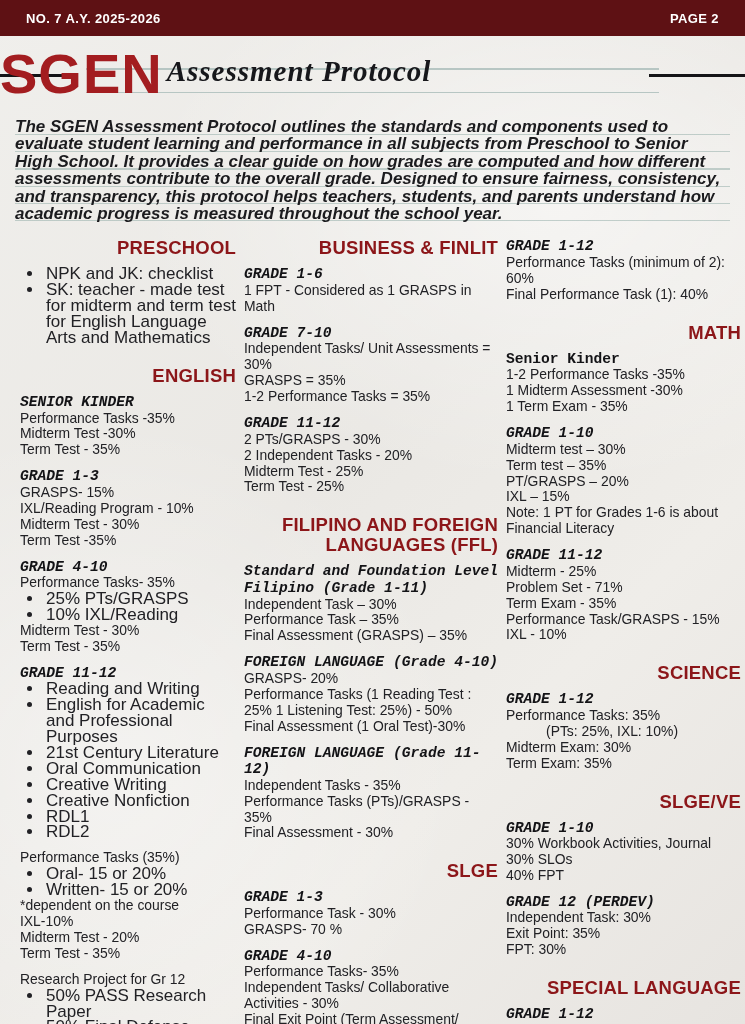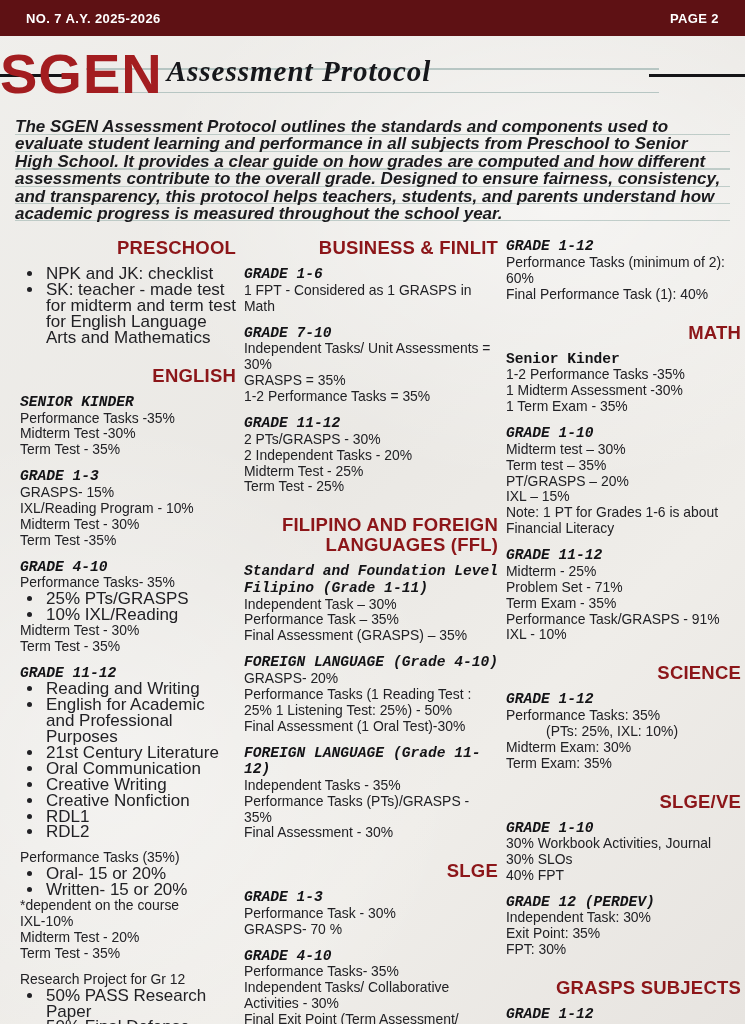--- a/index.html
+++ b/index.html
@@ -250,21 +250,21 @@
             <div class="tline">Term test – 35%</div>
             <div class="tline">PT/GRASPS – 20%</div>
             <div class="tline">IXL – 15%</div>
             <div class="tline">Note: 1 PT for Grades 1-6 is about Financial Literacy</div>
           </div>
           <div class="group">
             <div class="group-heading">GRADE 11-12</div>
             <div class="tline">Midterm - 25%</div>
             <div class="tline">Problem Set - 71%</div>
             <div class="tline">Term Exam - 35%</div>
-            <div class="tline">Performance Task/GRASPS - 91%</div>
+            <div class="tline">Performance Task/GRASPS - 15%</div>
             <div class="tline">IXL - 10%</div>
           </div>
         </div>
         <div class="section">
           <h2 class="section-title">SCIENCE</h2>
           <div class="group">
             <div class="group-heading">GRADE 1-12</div>
             <div class="tline">Performance Tasks: 35%</div>
             <div class="tline indent">(PTs: 25%, IXL: 10%)</div>
             <div class="tline">Midterm Exam: 30%</div>
@@ -280,21 +280,21 @@
             <div class="tline">40% FPT</div>
           </div>
           <div class="group">
             <div class="group-heading">GRADE 12 (PERDEV)</div>
             <div class="tline">Independent Task: 30%</div>
             <div class="tline">Exit Point: 35%</div>
             <div class="tline">FPT: 30%</div>
           </div>
         </div>
         <div class="section">
-          <h2 class="section-title">GRASPS SUBJECTS</h2>
+          <h2 class="section-title">SPECIAL LANGUAGE</h2>
           <div class="group">
             <div class="group-heading">GRADE 1-12</div>
           </div>
         </div>
       </div>
   </div>
 
 </div>
 
 </body></html>

